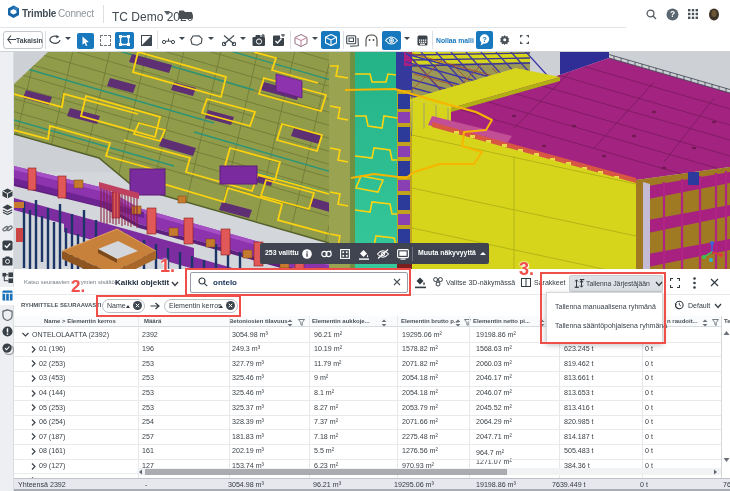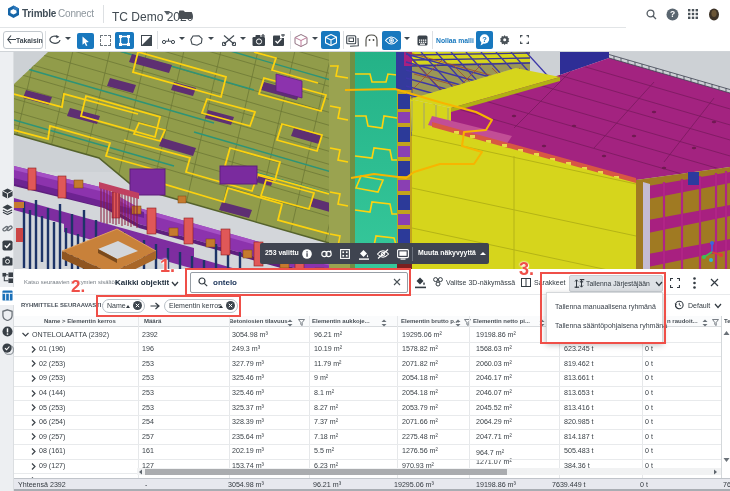--- a/index.html
+++ b/index.html
@@ -839,21 +839,21 @@
     <div class="cell" style="left:218px;top:90.8px">327.79 m³</div>
     <div class="cell" style="left:300px;top:90.8px">11.79 m²</div>
     <div class="cell" style="left:388px;top:90.8px">2071.82 m²</div>
     <div class="cell" style="left:462px;top:90.8px">2060.03 m²</div>
     <div class="cell" style="left:550px;top:90.8px">819.462 t</div>
     <div class="cell" style="left:631px;top:90.8px">0 t</div>
     <div class="hl" style="left:0;top:102.0px;width:707px"></div>
     <svg class="ico" style="left:17px;top:106.0px" width="5" height="7" viewBox="0 0 5 7">
         <path d="M1 0.5 L4 3.5 L1 6.5" fill="none" stroke="#3b4248" stroke-width="1.2"></path>
       </svg>
-    <div class="cell" style="left:25px;top:105.4px">09 (253)</div>
+    <div class="cell" style="left:25px;top:105.4px">03 (453)</div>
     <div class="cell" style="left:128px;top:105.4px">253</div>
     <div class="cell" style="left:218px;top:105.4px">325.46 m³</div>
     <div class="cell" style="left:300px;top:105.4px">9 m²</div>
     <div class="cell" style="left:388px;top:105.4px">2054.18 m²</div>
     <div class="cell" style="left:462px;top:105.4px">2046.17 m²</div>
     <div class="cell" style="left:550px;top:105.4px">813.661 t</div>
     <div class="cell" style="left:631px;top:105.4px">0 t</div>
     <div class="hl" style="left:0;top:116.6px;width:707px"></div>
     <svg class="ico" style="left:17px;top:120.6px" width="5" height="7" viewBox="0 0 5 7">
         <path d="M1 0.5 L4 3.5 L1 6.5" fill="none" stroke="#3b4248" stroke-width="1.2"></path>
@@ -887,23 +887,23 @@
     <div class="cell" style="left:218px;top:149.2px">328.39 m³</div>
     <div class="cell" style="left:300px;top:149.2px">7.37 m²</div>
     <div class="cell" style="left:388px;top:149.2px">2071.66 m²</div>
     <div class="cell" style="left:462px;top:149.2px">2064.29 m²</div>
     <div class="cell" style="left:550px;top:149.2px">820.985 t</div>
     <div class="cell" style="left:631px;top:149.2px">0 t</div>
     <div class="hl" style="left:0;top:160.4px;width:707px"></div>
     <svg class="ico" style="left:17px;top:164.4px" width="5" height="7" viewBox="0 0 5 7">
         <path d="M1 0.5 L4 3.5 L1 6.5" fill="none" stroke="#3b4248" stroke-width="1.2"></path>
       </svg>
-    <div class="cell" style="left:25px;top:163.8px">09 (257)</div>
+    <div class="cell" style="left:25px;top:163.8px">07 (187)</div>
     <div class="cell" style="left:128px;top:163.8px">257</div>
-    <div class="cell" style="left:218px;top:163.8px">235.64 m³</div>
+    <div class="cell" style="left:218px;top:163.8px">181.83 m³</div>
     <div class="cell" style="left:300px;top:163.8px">7.18 m²</div>
     <div class="cell" style="left:388px;top:163.8px">2275.48 m²</div>
     <div class="cell" style="left:462px;top:163.8px">2047.71 m²</div>
     <div class="cell" style="left:550px;top:163.8px">814.187 t</div>
     <div class="cell" style="left:631px;top:163.8px">0 t</div>
     <div class="hl" style="left:0;top:175.0px;width:707px"></div>
     <svg class="ico" style="left:17px;top:179.0px" width="5" height="7" viewBox="0 0 5 7">
         <path d="M1 0.5 L4 3.5 L1 6.5" fill="none" stroke="#3b4248" stroke-width="1.2"></path>
       </svg>
     <div class="cell" style="left:25px;top:178.4px">08 (161)</div>

